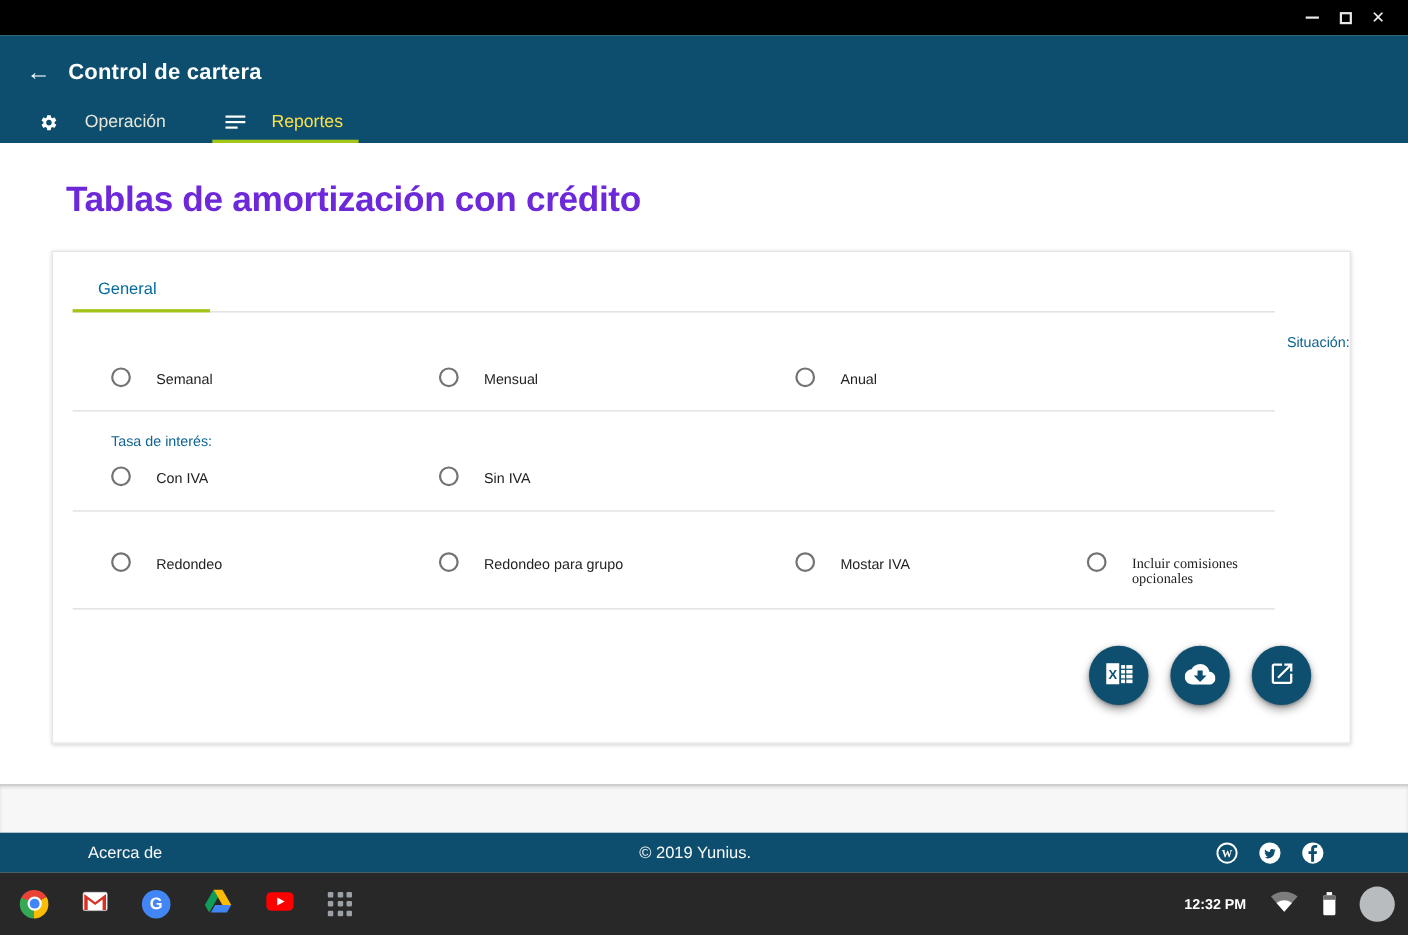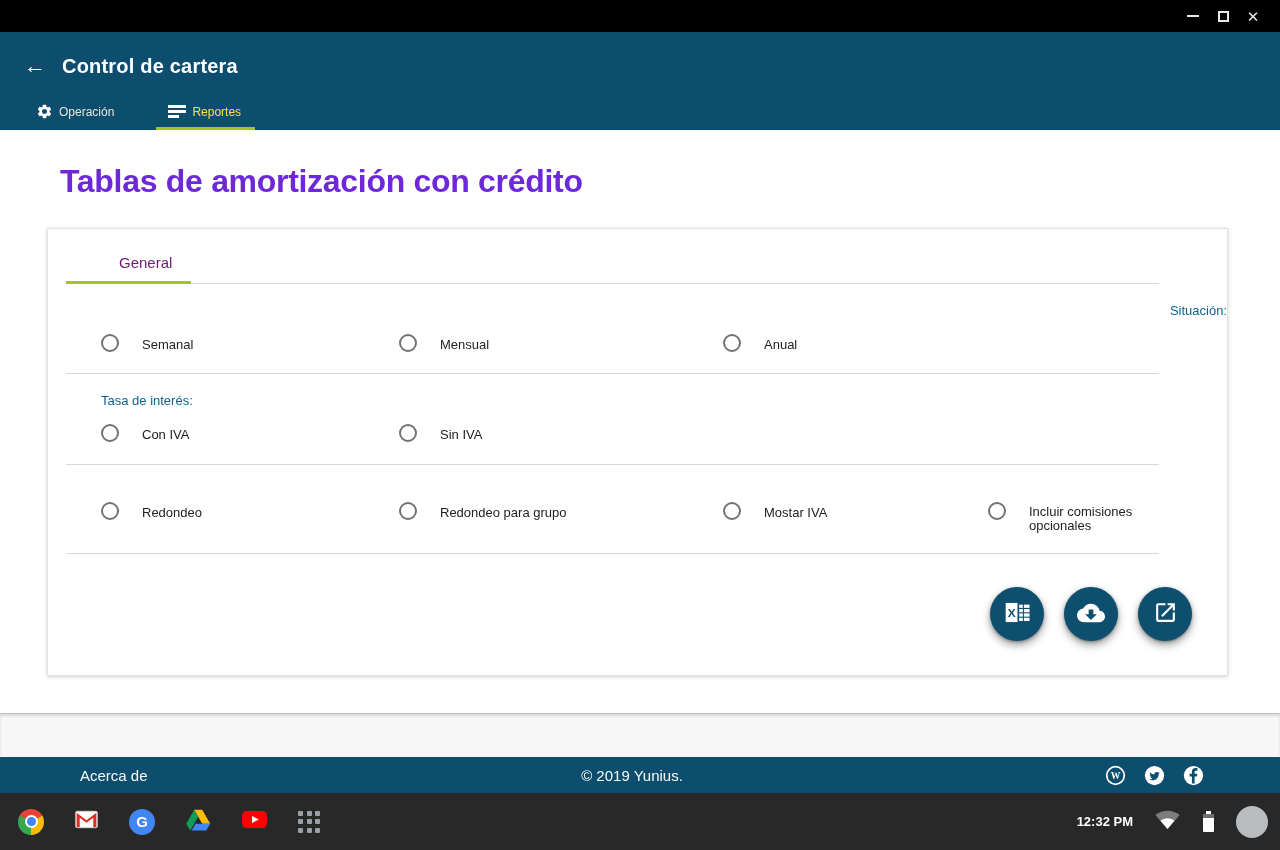--- a/index.html
+++ b/index.html
@@ -19,53 +19,53 @@
   .glyph-min { width:12px; height:2px; background:#e8eaed; }
   .glyph-max { width:11px; height:11px; border:2px solid #e8eaed; }
   .glyph-close { font-size:15px; line-height:1; color:#e8eaed; }
 
   
   .appbar { height:98px; background:#0d4e6f; color:#fff; flex:none; display:flex; flex-direction:column; }
   .appbar-top { display:flex; align-items:center; gap:16px; padding:16px 0 0 24px; height:52px; }
   .back-arrow { font-size:22px; line-height:1; color:#fff; }
   .app-title { font-size:20px; font-weight:bold; letter-spacing:0.2px; }
   .tabs { display:flex; padding-left:24px; margin-top:auto; }
-  .tab { display:flex; align-items:center; gap:6px; padding:0 14px 10px 12px;
-         font-size:12px; color:#e8e6d9; }
+  .tab { display:flex; align-items:center; gap:24px; padding:0 14px 10px 12px;
+         font-size:16px; color:#e8e6d9; }
   .tab.active { color:#fde047; padding-bottom:7px; border-bottom:3px solid #a4c61a; }
   .tab:first-child { margin-right:28px; }
   .tab svg { display:block; }
   .list-icon span { display:block; background:#fff; height:2.4px; margin-bottom:2.6px; }
   .list-icon span:nth-child(1){ width:18px; }
   .list-icon span:nth-child(2){ width:18px; }
   .list-icon span:nth-child(3){ width:11px; margin-bottom:0; }
 
   
   .main { height:583px; background:#fff; flex:none; }
   .page-title { margin:33px 0 16px 60px; font-size:32px; font-weight:bold; color:#6d28d9;
                 letter-spacing:-0.3px; }
   .card { margin:28px 52px 0 47px; height:448px; background:#fff;
           border:1px solid #e2e2e2; box-shadow:0 1px 4px rgba(0,0,0,0.18);
           display:flex; flex-direction:column; }
   .card-tabs { height:55px; position:relative; flex:none; }
-  .card-tab { position:absolute; left:71px; bottom:13px; font-size:15px; color:#701a75; }
+  .card-tab { position:absolute; left:41px; bottom:13px; font-size:15px; color:#0369a1; }
   .card-tab-divider { position:absolute; left:18px; right:68px; bottom:0; height:1px; background:#d8d8d8; }
   .card-tab-underline { position:absolute; left:18px; bottom:0; width:125px; height:3px; background:#a4c61a; }
 
   .sec { flex:none; position:relative; }
   .sec-1 { height:90px;text-align:right; } .sec-2 { height:91px; } .sec-3 { height:89px; }
   .sec-label { padding:19px 0 0 53px; font-size:13px; color:#0d6391; }
   .radio-row { display:grid; grid-template-columns:298px 324px 265px 1fr;
                padding:0 40px 0 53px; margin-top:16px; }
   .sec-3 .radio-row { margin-top:37px; }
   .opt { display:flex; align-items:flex-start; gap:23px; font-size:13px; color:#222; }
   .radio { width:18px; height:18px; border:2px solid #737373; border-radius:50%;
            flex:none; background:#fff; }
   .opt-label { line-height:15px; padding-top:3px; }
-  .opt-label.wrap { width:120px; line-height:14px; }
+  .opt-label.wrap { width:120px; line-height:14px;font-family:Liberation Serif, serif; }
   .sec-divider { position:absolute; left:18px; right:68px; bottom:0; height:1px; background:#d8d8d8; }
 
   .actions { flex:1; display:flex; justify-content:flex-end; align-items:flex-start;
              gap:20px; padding:33px 35px 0 0; }
   .fab { width:54px; height:54px; border-radius:50%; background:#0e4f70; border:none;
          display:flex; align-items:center; justify-content:center;
          box-shadow:0 4px 9px rgba(0,0,0,0.38), 0 1px 3px rgba(0,0,0,0.3); }
 
   
   .prefooter { height:44px; background:#f7f7f7; border-top:1px solid #bdbdbd;

